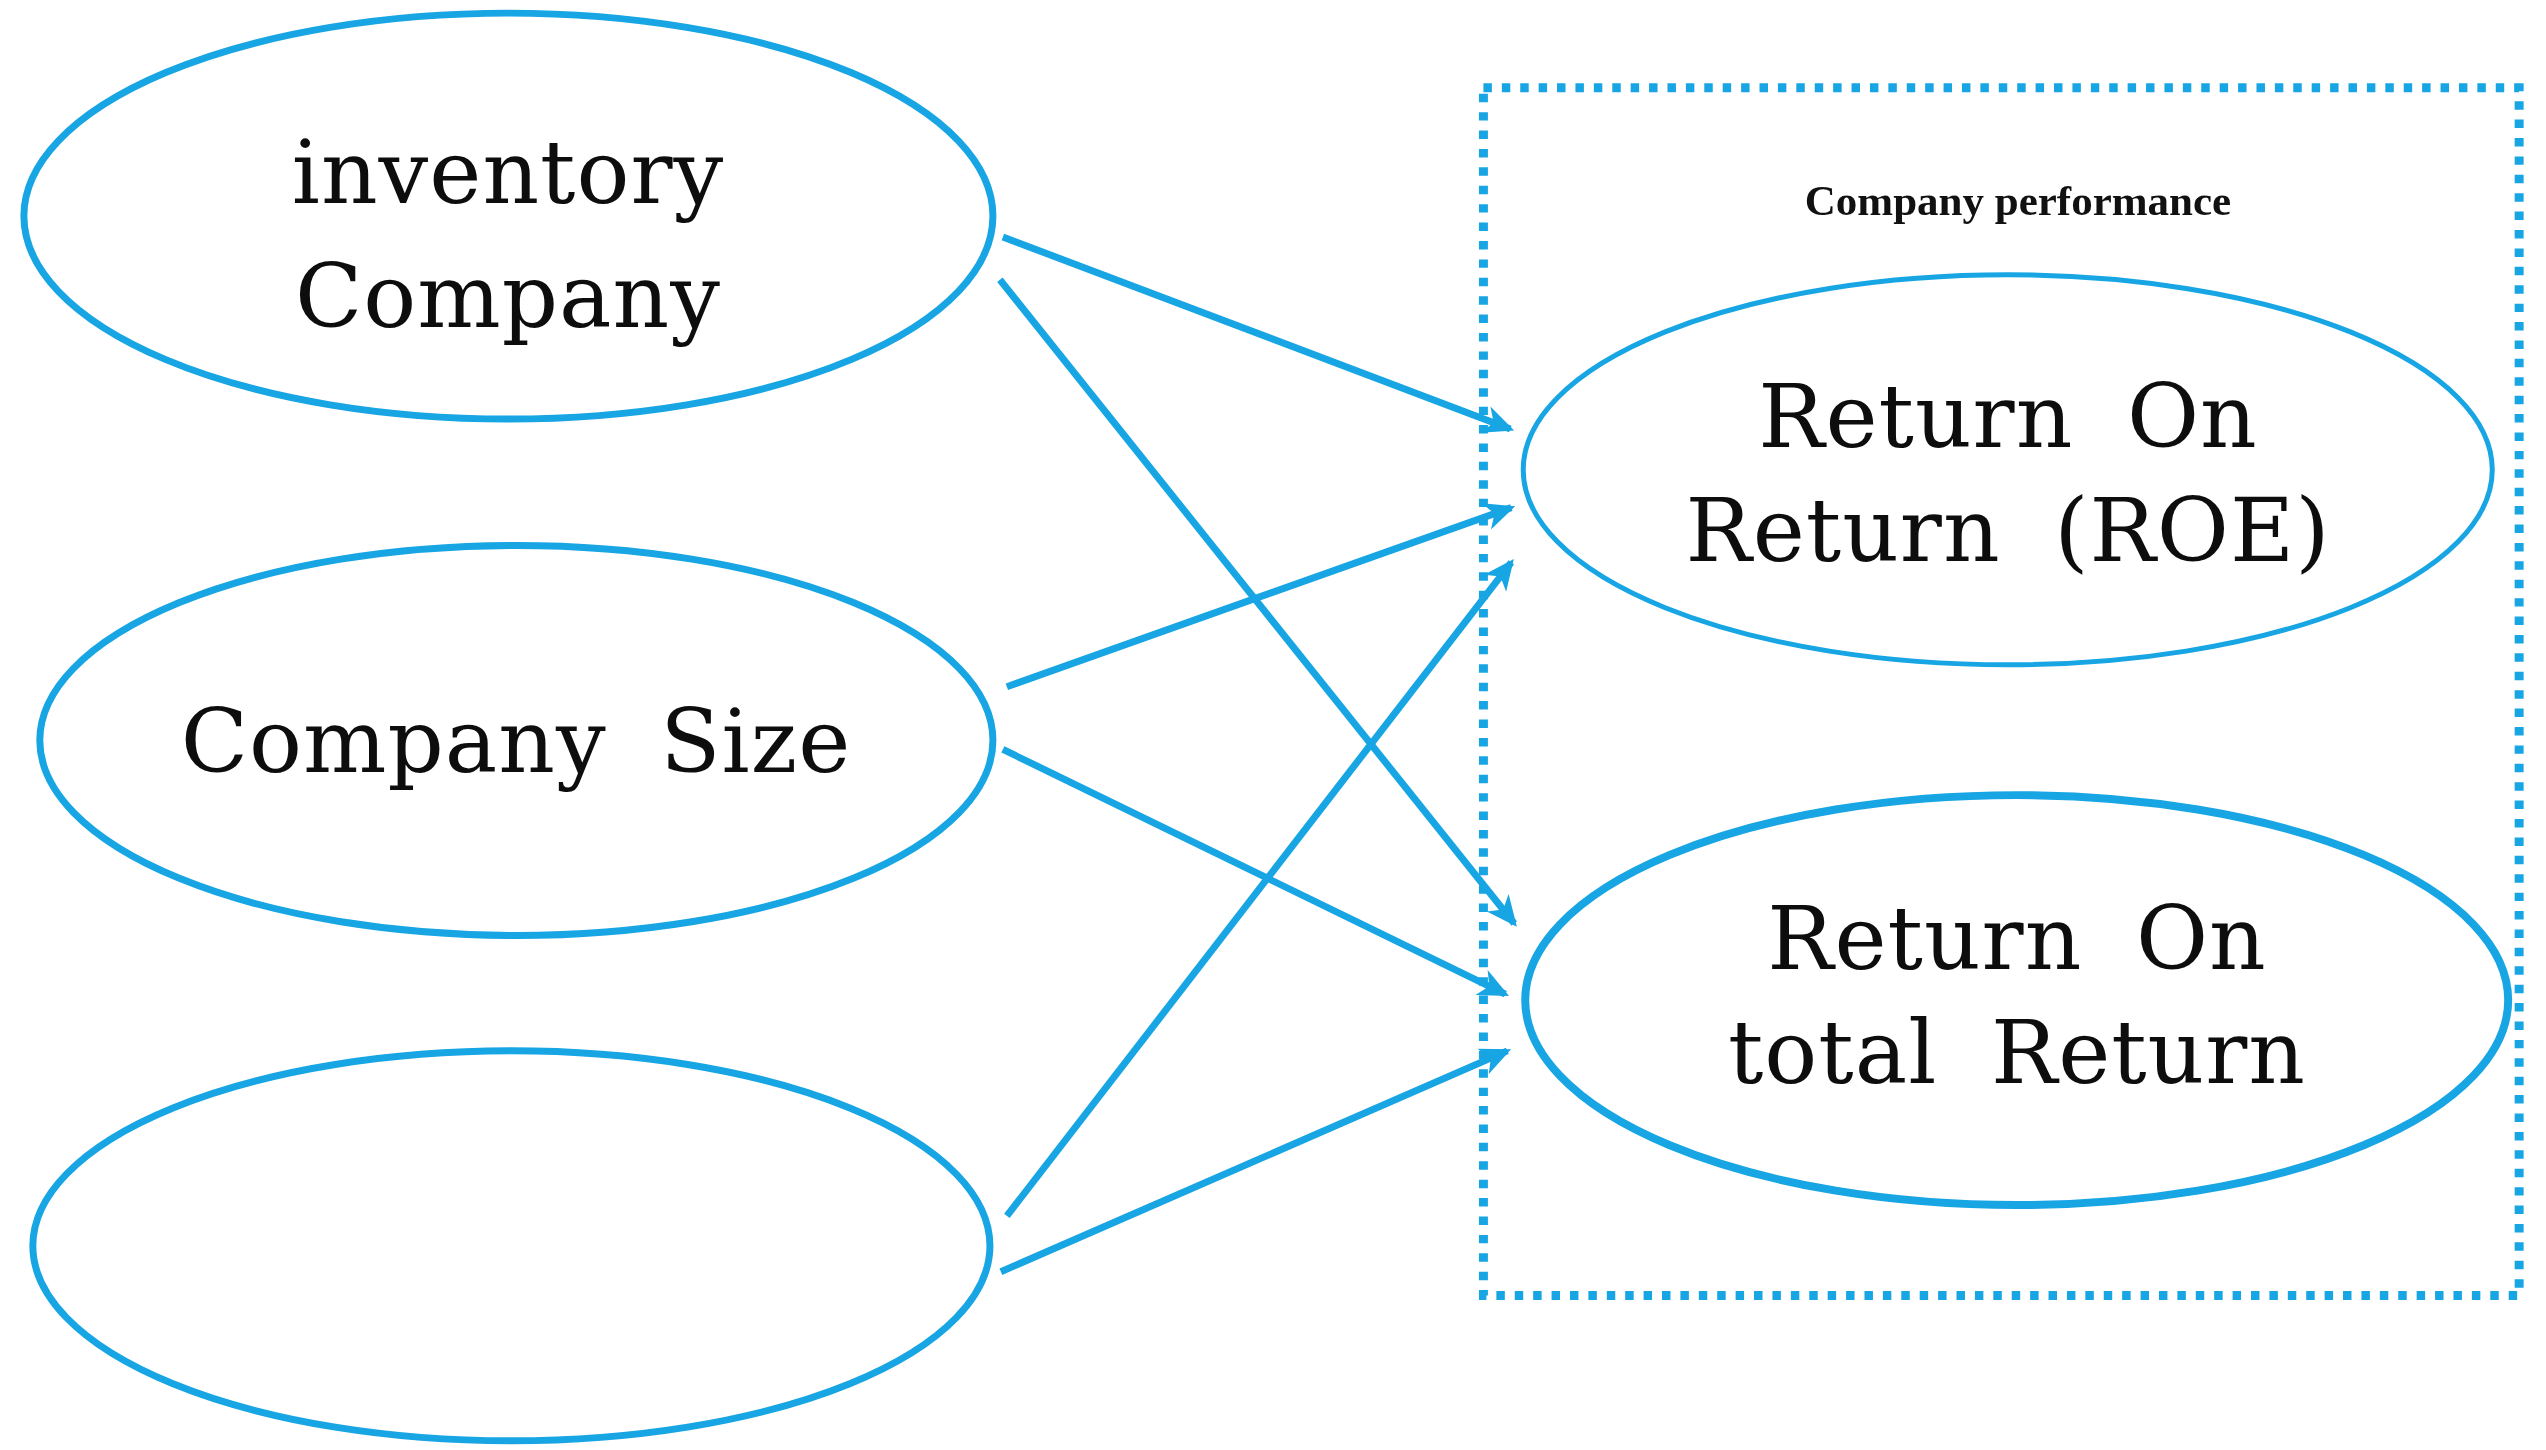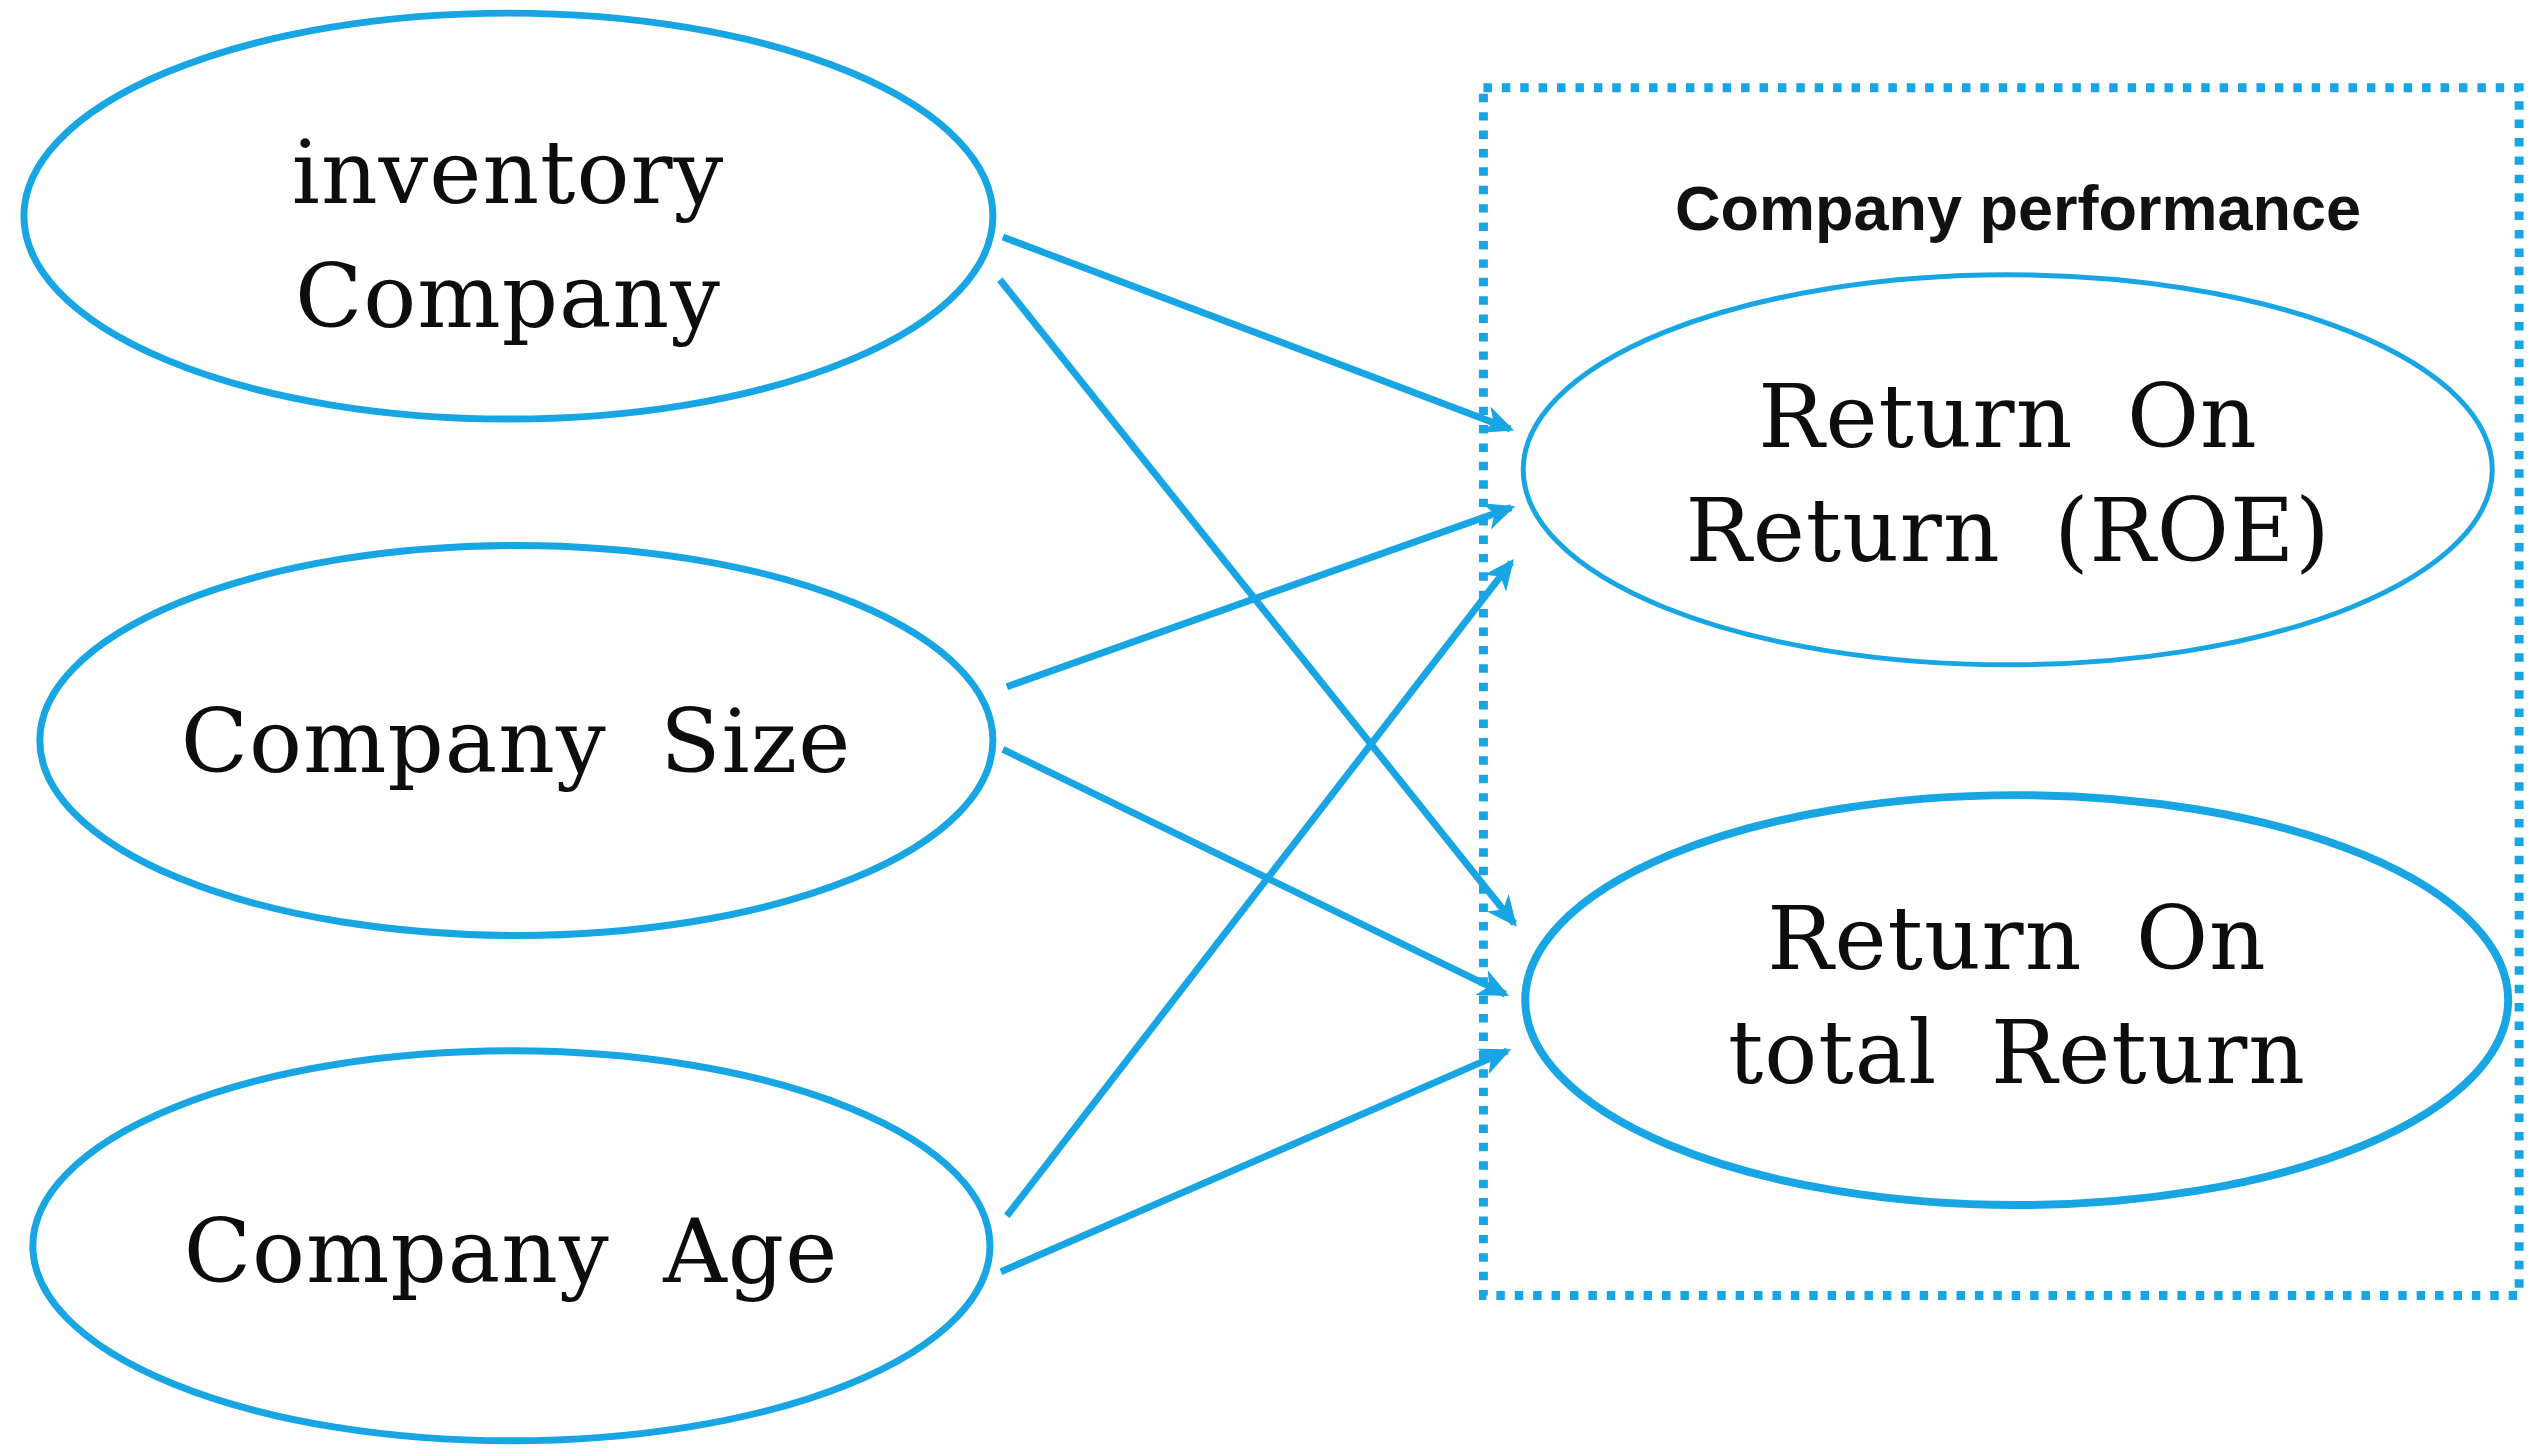--- a/index.html
+++ b/index.html
@@ -59,27 +59,26 @@
   .lbl-inventory { left: 508px; top: 235px; line-height: 124px; }
   .lbl-size      { left: 516px; top: 742px; }
   .lbl-age       { left: 511px; top: 1252px; }
   .lbl-roe       { left: 2008px; top: 474px; }
   .lbl-roa       { left: 2017px; top: 996px; }
 
   .group-box-label {
     position: absolute;
     left: 2018px; top: 200px;
     transform: translate(-50%, -50%);
-    font-family: Liberation Sans, sans-serif;
+    font-family: Liberation Serif, serif;
     font-weight: 700;
-    font-size: 63px;
+    font-size: 43px;
     color: #111111;
     white-space: nowrap;
     letter-spacing: 0px;
-    margin-top: 8px;
   }
 </style>
 </head>
 <body>
 
 <div class="canvas">
 
   <svg viewBox="0 0 2559 1458">
     <defs>
       <marker id="arrowhead" viewBox="0 0 12 12" refX="10" refY="6" markerWidth="4.8" markerHeight="4.8" orient="auto">
@@ -110,23 +109,20 @@
 
   <div class="node-label lbl-inventory">
     <span>inventory</span>
     <span>Company</span>
   </div>
 
   <div class="node-label lbl-size">
     <span>Company Size</span>
   </div>
 
-  <div class="node-label lbl-age">
-    <span>Company Age</span>
-  </div>
 
   <div class="node-label lbl-roe">
     <span>Return On</span>
     <span>Return (ROE)</span>
   </div>
 
   <div class="node-label lbl-roa">
     <span>Return On</span>
     <span>total Return</span>
   </div>

